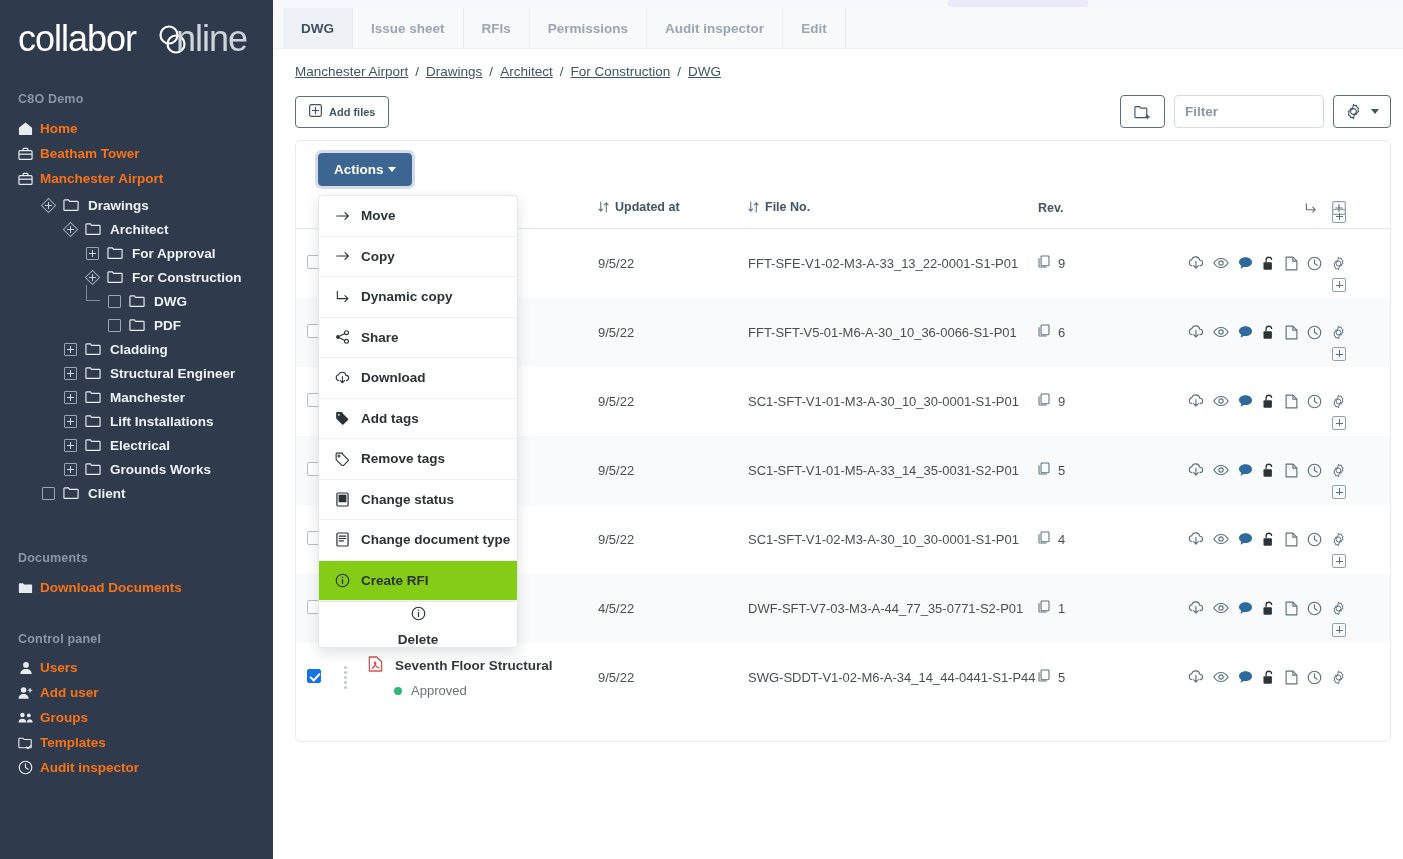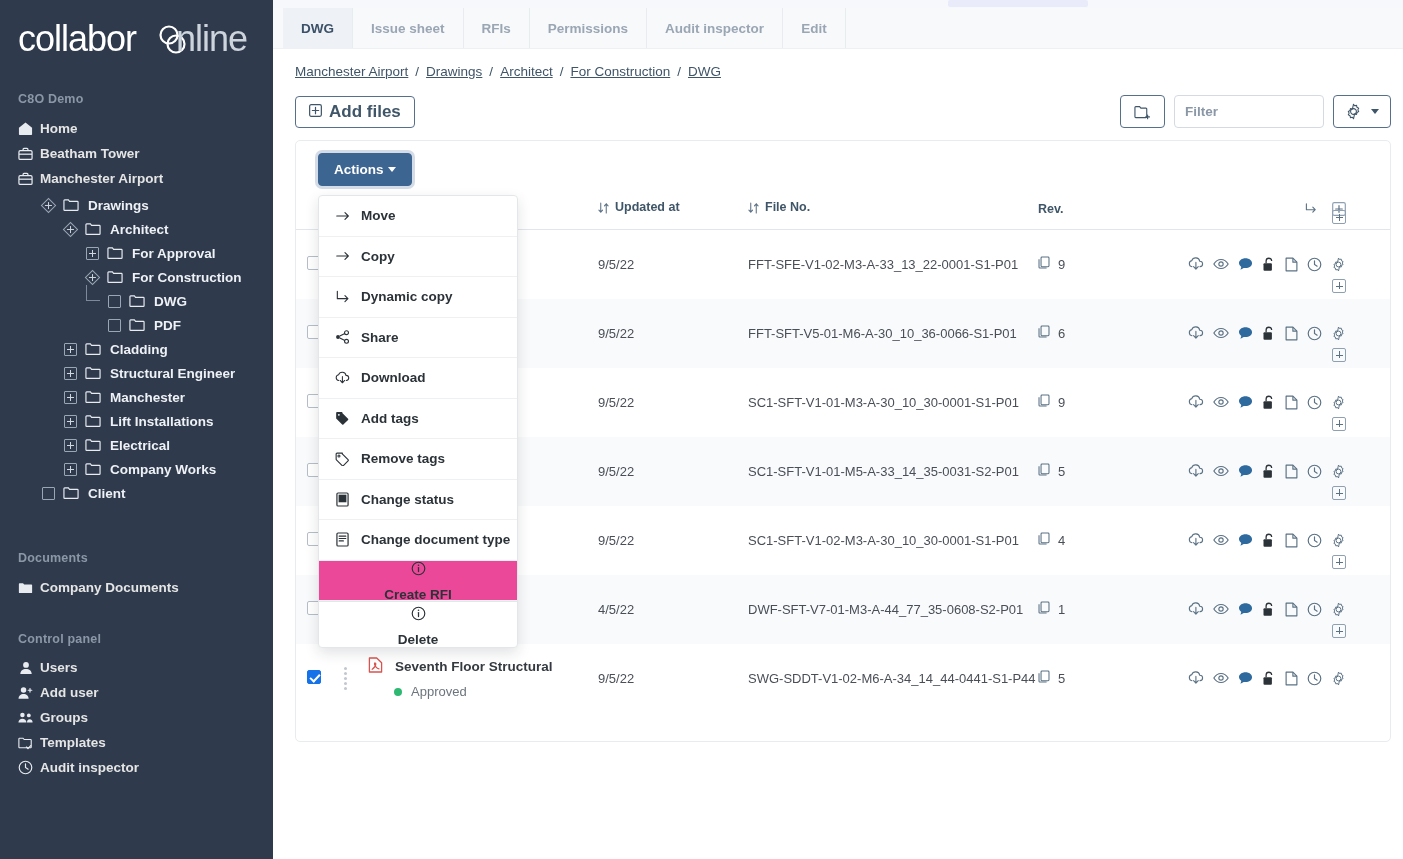--- a/index.html
+++ b/index.html
@@ -23,21 +23,21 @@
   .brand { padding: 18px 0 0 18px; height: 92px; }
   .brand svg { display: block; }
 
   .sect-label {
     font-size: 12.5px; font-weight: bold; letter-spacing: .2px;
     color: #8b97a6; padding: 0 0 0 18px;
   }
   .nav-item {
     display: flex; align-items: center; gap: 7px;
     padding: 4px 0 4px 18px;
-    font-size: 13.5px; font-weight: bold; color: #e5e5e5;
+    font-size: 13.5px; font-weight: bold; color: #f97316;
     height: 25px; cursor: pointer; white-space: nowrap;
   }
   .nav-item .ico { width: 15px; height: 15px; display:inline-flex; align-items:center; justify-content:center; flex:0 0 15px;}
   .nav-item .ico svg { display:block; }
 
   .tree-row {
     display: flex; align-items: center;
     height: 24px; font-size: 13.5px; font-weight: bold; color: #eef1f5;
     white-space: nowrap; cursor: pointer; position: relative;
     padding-left: 18px;
@@ -99,21 +99,21 @@
   }
   .breadcrumb a { color: #3f5568; text-decoration: underline; cursor:pointer; }
   .breadcrumb .sep { margin: 0 7px; color:#3f5568; text-decoration:none;}
 
   .toolbar {
     margin: 16px 12px 0 22px; display:flex; align-items:center;
   }
   .btn-outline {
     display:inline-flex; align-items:center; gap:7px;
     height: 32px; padding: 0 13px; border: 1px solid #56708a; border-radius:4px;
-    background: #fff; color: #3f5568; font-size:17px; font-weight:bold; cursor:pointer;
+    background: #fff; color: #3f5568; font-size:11px; font-weight:bold; cursor:pointer;
   }
   .toolbar .right { margin-left:auto; display:flex; align-items:center; gap:9px; }
   .icon-btn {
     width: 45px; height: 33px; border:1px solid #56708a; border-radius:4px; background:#fff;
     display:flex; align-items:center; justify-content:center; cursor:pointer;
   }
   .filter-input {
     width: 150px; height: 33px; border:1px solid #d4dae1; border-radius:4px;
     padding: 0 10px; font-size:13.5px; color:#3f5568; font-family:inherit; outline:none;
     background:#fff;
@@ -137,21 +137,21 @@
     background:#3d6591; color:#fff; font-size:13.5px; font-weight:bold; cursor:pointer;
     box-shadow: 0 0 0 3px rgba(61,101,145,.22);
   }
   .btn-actions .caret { border-top-color:#fff; }
 
   table { width: 100%; border-collapse: collapse; table-layout: fixed; }
   thead th {
     font-size: 12.5px; color:#3f5568; font-weight:bold; text-align:left;
     padding: 14px 0 12px 0; border-bottom:1px solid #e2e6ea; white-space:nowrap;
   }
-  .th-sort { display:inline-flex; align-items:flex-end; gap:6px; cursor:pointer; }
+  .th-sort { display:inline-flex; align-items:center; gap:6px; cursor:pointer; }
 
   tbody tr { height: 69px; }
   tbody tr.alt { background:#f9fafb; }
   tbody td { font-size:13px; color:#4a4f57; vertical-align: middle; }
 
   .cb {
     width:14px;height:14px;border-radius:2px;border:1px solid #b5bec8;background:#fff;display:inline-block;
   }
   .cb.checked { background:#1672e8; border-color:#1672e8; position:relative; }
   .cb.checked:after {
@@ -182,21 +182,21 @@
     position:absolute; left: 22px; top: 54px; width: 200px;
     background:#fff; border:1px solid #e4e7ea; border-radius:4px;
     box-shadow: 0 5px 14px rgba(20,30,45,.13);
     z-index: 40;
   }
   .dd-item {
     display:flex; align-items:center; gap:11px;
     height: 40.5px; padding: 0 16px; font-size:13.5px; color:#2b3238; font-weight:bold;
     border-bottom:1px solid #eef0f2; cursor:pointer; white-space:nowrap;
   }
-  .dd-item.hl { background:#ec4899;flex-direction:column; }
+  .dd-item.hl { background:#84cc16; }
   .dd-item:last-child { border-bottom:none;flex-direction:column; }
   .dd-sep { height:5px; background:#fff; border-top:1px solid #e4e7ea; }
   .dd-item .di { width:15px; flex:0 0 15px; display:inline-flex; align-items:center; justify-content:center; }
 </style>
 </head>
 <body>
 
 <div class="app">
 
   <aside class="sidebar">
@@ -365,21 +365,21 @@
         </div>
         <div class="tree-row" style="padding-left: 62px;">
           <span class="toggle">
             <span class="plusbox"></span>
           </span>
           <span class="fldr">
             <svg width="16" height="14" viewBox="0 0 17 14">
               <path d="M1 12V2.4a.8.8 0 0 1 .8-.8h3.9L7 3.1h8.2a.8.8 0 0 1 .8.8V12a.8.8 0 0 1-.8.8H1.8A.8.8 0 0 1 1 12z" fill="none" stroke="#e8ecf1" stroke-width="1.25"></path>
             </svg>
           </span>
-          <span class="lbl">Company Works</span>
+          <span class="lbl">Grounds Works</span>
         </div>
         <div class="tree-row" style="padding-left: 40px;">
           <span class="toggle">
             <span class="emptybox"></span>
           </span>
           <span class="fldr">
             <svg width="16" height="14" viewBox="0 0 17 14">
               <path d="M1 12V2.4a.8.8 0 0 1 .8-.8h3.9L7 3.1h8.2a.8.8 0 0 1 .8.8V12a.8.8 0 0 1-.8.8H1.8A.8.8 0 0 1 1 12z" fill="none" stroke="#e8ecf1" stroke-width="1.25"></path>
             </svg>
           </span>
@@ -388,21 +388,21 @@
       </div>
 
     <div class="sect-label" style="margin-top:46px;margin-bottom:10px;">Documents</div>
     <div id="nav-docs">
         <div class="nav-item">
           <span class="ico">
             <svg width="16" height="14" viewBox="0 0 17 14">
               <path d="M1 12V2.4a.8.8 0 0 1 .8-.8h3.9L7 3.1h8.2a.8.8 0 0 1 .8.8V12a.8.8 0 0 1-.8.8H1.8A.8.8 0 0 1 1 12z" fill="#e8ecf1"></path>
             </svg>
           </span>
-          <span>Company Documents</span>
+          <span>Download Documents</span>
         </div>
       </div>
 
     <div class="sect-label" style="margin-top:32px;margin-bottom:9px;">Control panel</div>
     <div id="nav-cp">
         <div class="nav-item">
           <span class="ico">
             <svg width="14" height="14" viewBox="0 0 15 15">
               <circle cx="7.5" cy="4.2" r="3.1" fill="#e8ecf1"></circle>
               <path d="M1.4 14c0-3.3 2.7-5.4 6.1-5.4s6.1 2.1 6.1 5.4z" fill="#e8ecf1"></path>
@@ -909,21 +909,21 @@
             </tr>
             <tr class="alt">
               <td style="padding-left:11px;"><span class="cb"></span></td>
               <td></td>
               <td>
                 <div class="fname-row">
                   <span class="fname">l</span>
                 </div>
               </td>
               <td>4/5/22</td>
-              <td>DWF-SFT-V7-01-M3-A-44_77_35-0608-S2-P01</td>
+              <td>DWF-SFT-V7-03-M3-A-44_77_35-0771-S2-P01</td>
               <td>
                 <span class="revcell">
                   <span><svg width="12" height="13" viewBox="0 0 13 14">
                       <rect x="3.3" y="1" width="8.6" height="10.6" rx="1" fill="none" stroke="#5b7184" stroke-width="1.15"></rect>
                       <path d="M9.3 13H2a.9.9 0 0 1-.9-.9V3.4" fill="none" stroke="#5b7184" stroke-width="1.15"></path>
                     </svg></span>
                   <span>1</span>
                 </span>
               </td>
               <td style="position:relative;">

